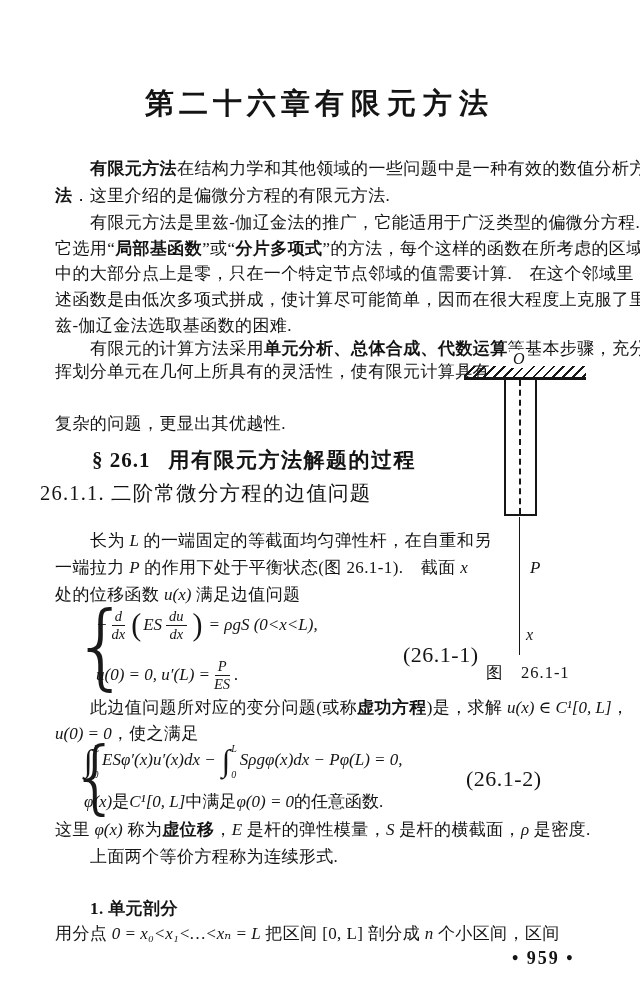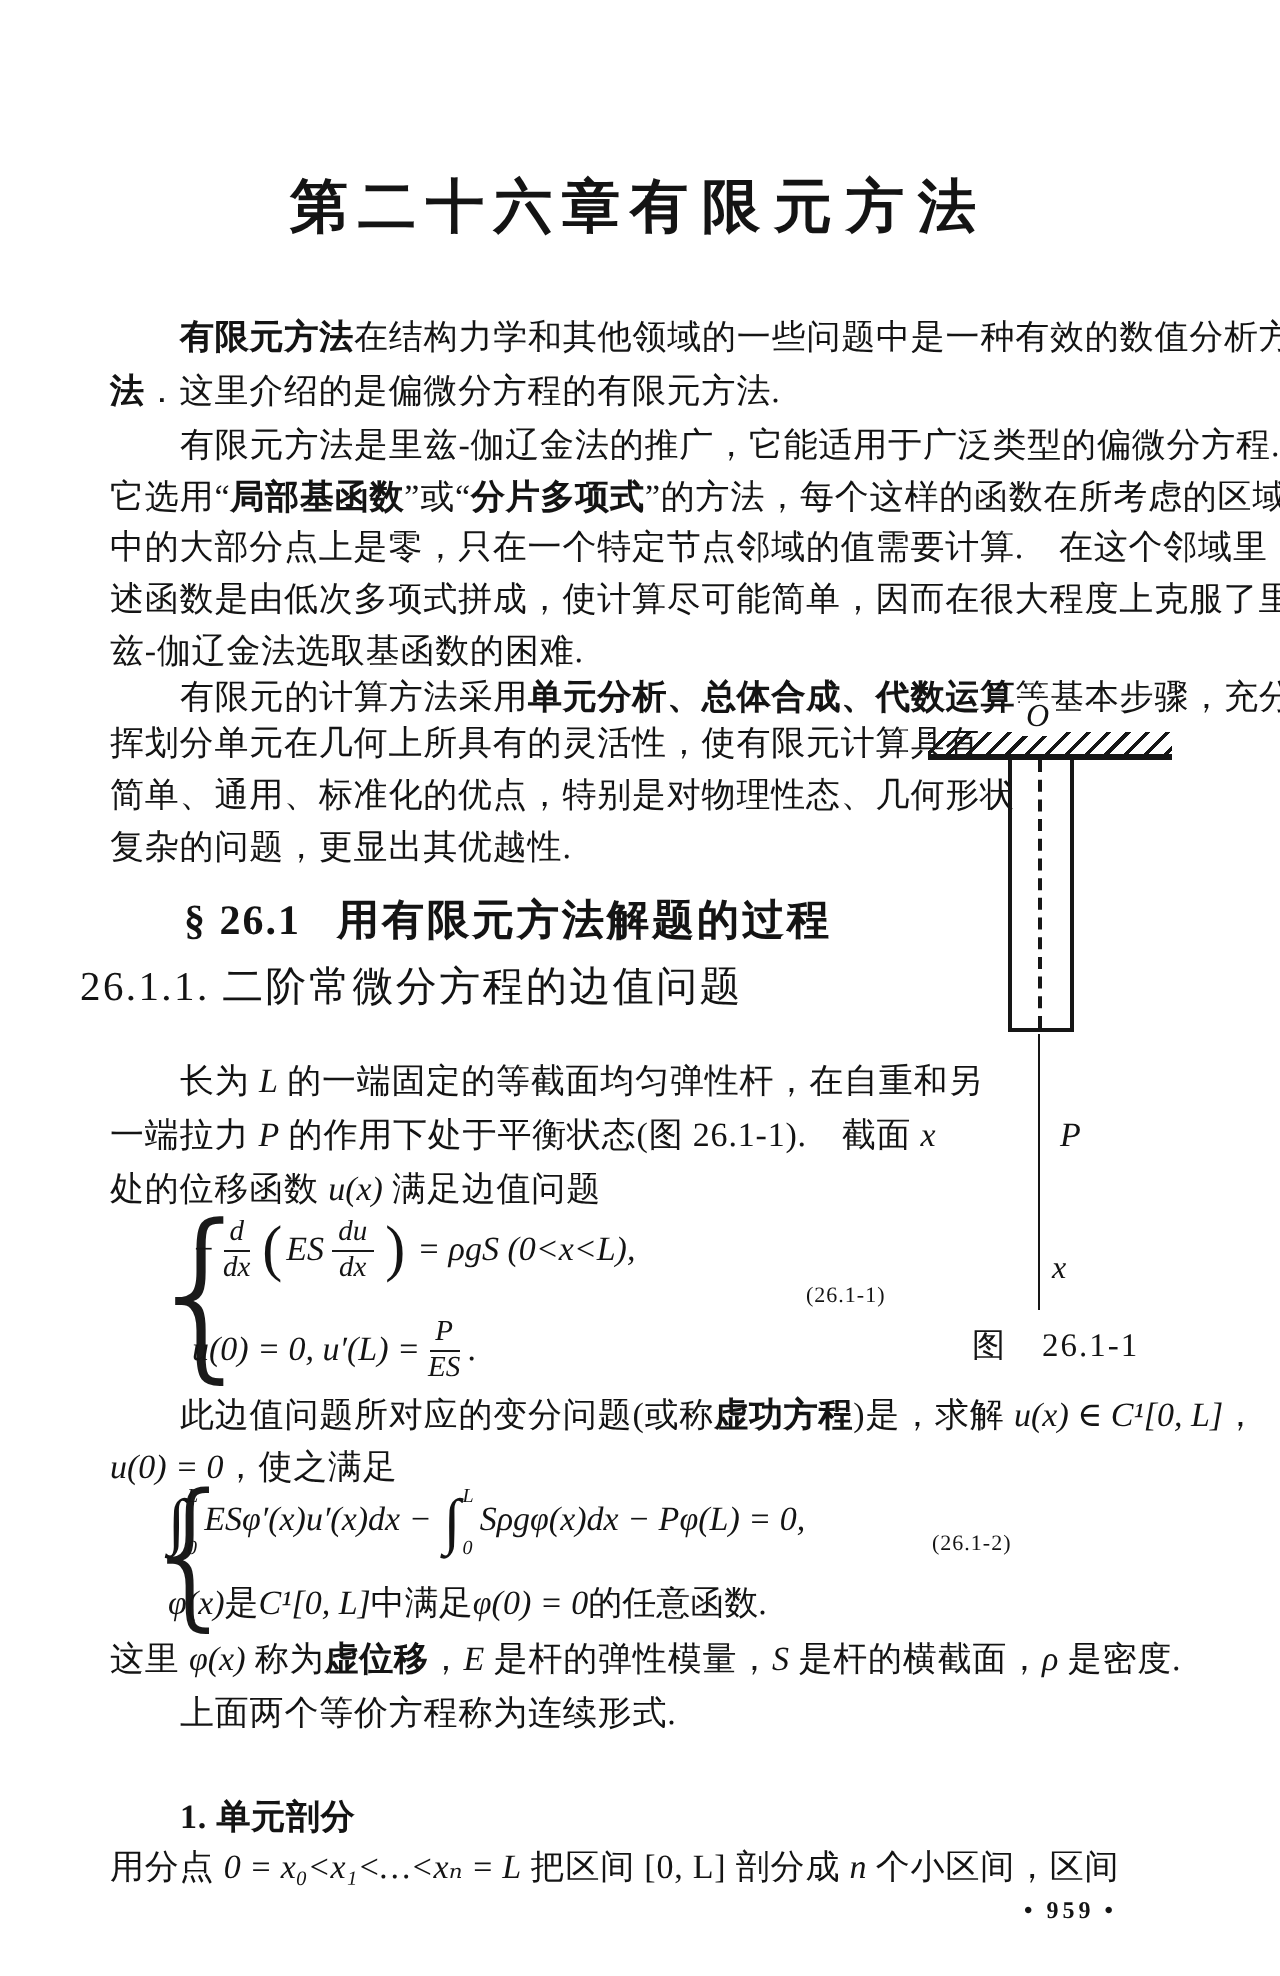--- a/index.html
+++ b/index.html
@@ -32,38 +32,38 @@
         font-size:14.5px;line-height:1.15;margin:0 4px;font-style:italic;}
   .frac .num{border-bottom:1.4px solid #1a1a1a;padding:0 3px;}
   .bp{font-size:30px;font-weight:300;font-style:normal;line-height:1;
       display:inline-block;margin:0 2px;transform:scaleY(1.05);}
   .intg{display:inline-flex;align-items:center;margin-right:3px;font-style:normal;}
   .isym{font-size:31px;line-height:1;}
   .ilims{display:inline-flex;flex-direction:column;justify-content:space-between;
          height:36px;font-size:10px;font-style:italic;line-height:1;margin-left:1px;transform:translateY(2px);}
   .ilims .iu{align-self:flex-end;}
   .ilims .il{align-self:flex-start;}
-  .tag{position:absolute;font-style:normal;font-size:11px;letter-spacing:0.5px;text-align:center;}
+  .tag{position:absolute;font-style:normal;font-size:22px;letter-spacing:0.5px;text-align:center;}
   
   .figure{position:absolute;left:460px;top:350px;width:178px;height:340px;}
   .hatch{position:absolute;left:4px;top:16px;width:122px;height:11px;
          background:repeating-linear-gradient(135deg,#161616 0 1.8px,transparent 1.8px 7px);
          border-bottom:3px solid #161616;}
   .origin{position:absolute;left:50px;top:0px;font-size:16px;font-style:italic;
           background:#fff;padding:0 3px;z-index:2;}
   .rod{position:absolute;left:44px;top:30px;width:29px;height:134px;
        border:2.5px solid #161616;border-top:none;}
   .rod-axis{position:absolute;left:59px;top:30px;height:134px;width:0;
             border-left:2px dashed #161616;}
   .pull-line{position:absolute;left:59px;top:167px;height:138px;width:0;
              border-left:1.6px solid #161616;}
   .p-label{position:absolute;left:70px;top:208px;font-size:17px;font-style:italic;}
   .x-label{position:absolute;left:66px;top:276px;font-size:16px;font-style:italic;}
   .fig-caption{position:absolute;left:26px;top:312px;font-size:16.5px;letter-spacing:1px;white-space:nowrap;}
-  .page-num{position:absolute;left:512px;top:948px;font-size:12px;font-weight:bold;letter-spacing:2px;}
+  .page-num{position:absolute;left:512px;top:948px;font-size:18px;font-weight:bold;letter-spacing:2px;}
 </style>
 </head>
 <body>
 
 <div class="page">
 
   <div class="title">
     <span class="t1">第二十六章</span><span class="t2">有限元方法</span>
   </div>
 
@@ -71,21 +71,20 @@
   <div class="ln" style="top:185px"><span class="b">法</span><span>．这里介绍的是偏微分方程的有限元方法.</span></div>
 
   <div class="ln ind" style="top:212px"><span>有限元方法是里兹-伽辽金法的推广，它能适用于广泛类型的偏微分方程.</span></div>
   <div class="ln" style="top:238px"><span>它选用“</span><span class="b">局部基函数</span><span>”或“</span><span class="b">分片多项式</span><span>”的方法，每个这样的函数在所考虑的区域</span></div>
   <div class="ln" style="top:263px"><span>中的大部分点上是零，只在一个特定节点邻域的值需要计算.　在这个邻域里，所</span></div>
   <div class="ln" style="top:315px"><span>兹-伽辽金法选取基函数的困难.</span></div>
   <div class="ln" style="top:289px"><span>述函数是由低次多项式拼成，使计算尽可能简单，因而在很大程度上克服了里</span></div>
 
   <div class="ln ind" style="top:338px"><span>有限元的计算方法采用</span><span class="b">单元分析、总体合成、代数运算</span><span>等基本步骤，充分发</span></div>
   <div class="ln" style="top:361px"><span>挥划分单元在几何上所具有的灵活性，使有限元计算具有</span></div>
-  <div class="ln" style="top:387px"><span>简单、通用、标准化的优点，特别是对物理性态、几何形状</span></div>
   <div class="ln" style="top:413px"><span>复杂的问题，更显出其优越性.</span></div>
 
   <div class="sec-head">
     <span class="no">§ 26.1</span><span class="tt">用有限元方法解题的过程</span>
   </div>
   <div class="sub-head">26.1.1. 二阶常微分方程的边值问题</div>
 
   <div class="ln ind" style="top:530px"><span>长为 </span><span class="i">L</span><span> 的一端固定的等截面均匀弹性杆，在自重和另</span></div>
   <div class="ln" style="top:557px"><span>一端拉力 </span><span class="i">P</span><span> 的作用下处于平衡状态(图 26.1-1).　截面 </span><span class="i">x</span></div>
   <div class="ln" style="top:584px"><span>处的位移函数 </span><span class="i">u(x)</span><span> 满足边值问题</span></div>

